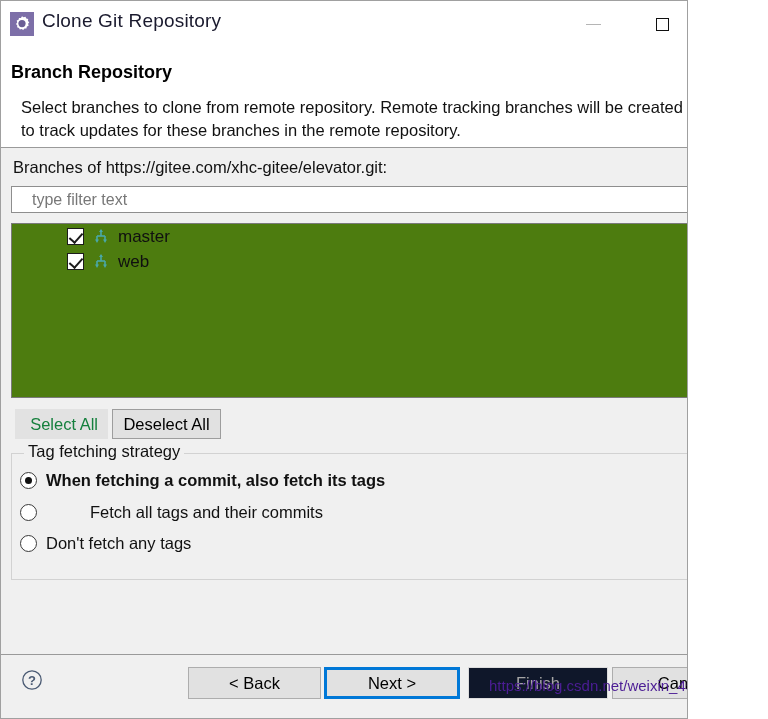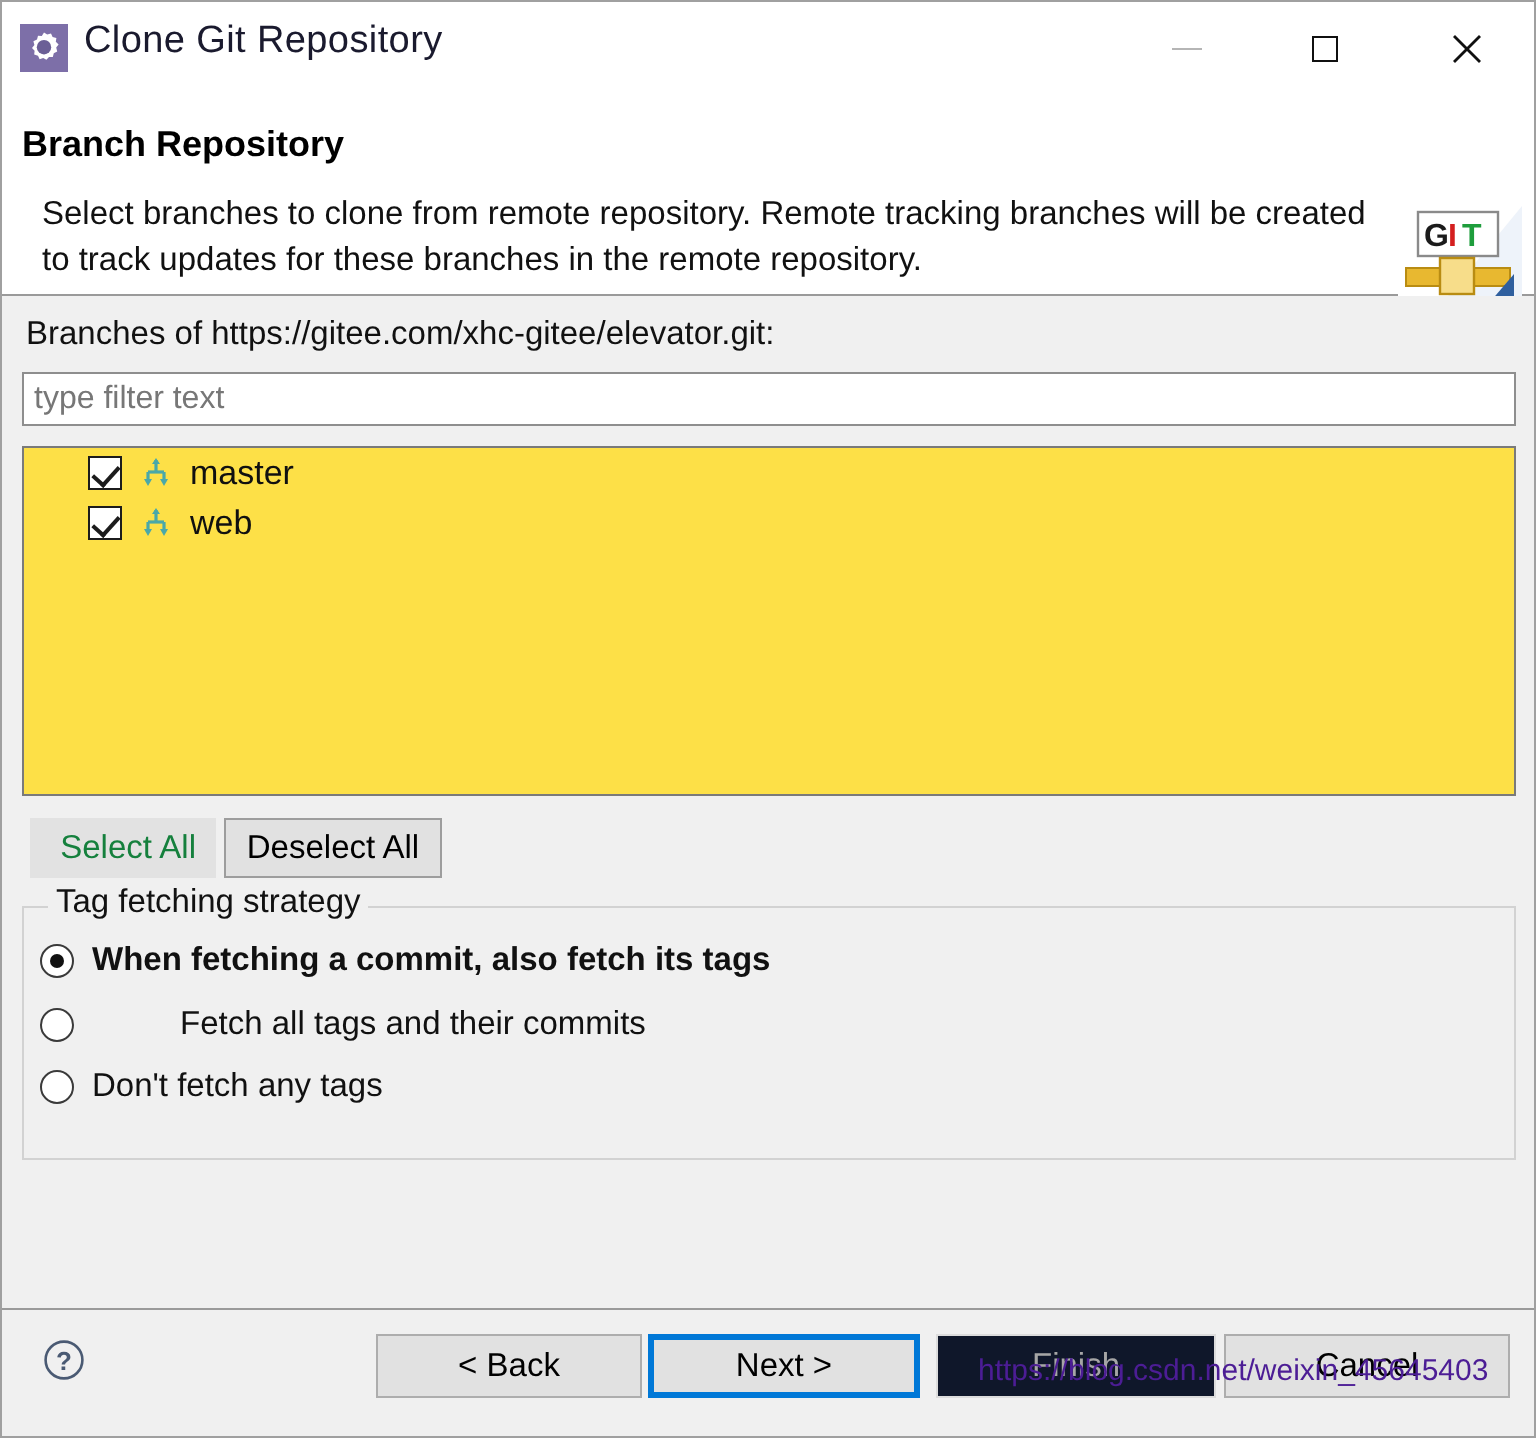--- a/index.html
+++ b/index.html
@@ -5,21 +5,21 @@
   html, body {
     margin: 0;
     padding: 0;
     background: #ffffff;
   }
   body {
     font-family: "Liberation Sans", sans-serif;
   }
   #app {
     position: relative;
-    width: 768px;
+    width: 688px;
     height: 719px;
     background: #f0f0f0;
     border: 1px solid #a0a0a0;
     box-sizing: border-box;
     overflow: hidden;
   }
 
   
   .titlebar {
     position: absolute;
@@ -117,32 +117,33 @@
   .filter-input {
     position: absolute;
     left: 10px; top: 38px;
     width: 747px; height: 27px;
     background: #ffffff;
     border: 1px solid #8e8e8e;
     box-sizing: border-box;
     font-family: "Liberation Sans", sans-serif;
     font-size: 16px;
     color: #000000;
-    padding: 0 5px;
+    padding: 0 20px;
   }
   .filter-input::placeholder { color: #777777; opacity: 1; }
 
   .list-box {
     position: absolute;
     left: 10px; top: 75px;
     width: 747px; height: 175px;
-    background: #fde047;
+    background: #4d7c0f;
     border: 1px solid #7a7a7a;
     box-sizing: border-box;
     overflow: hidden;
+    padding-left: 23px;
   }
   .list-row {
     display: flex;
     align-items: center;
     height: 25px;
     padding-left: 32px;
   }
   .cbx {
     width: 17px; height: 17px;
     border: 1.4px solid #1c1c1c;

